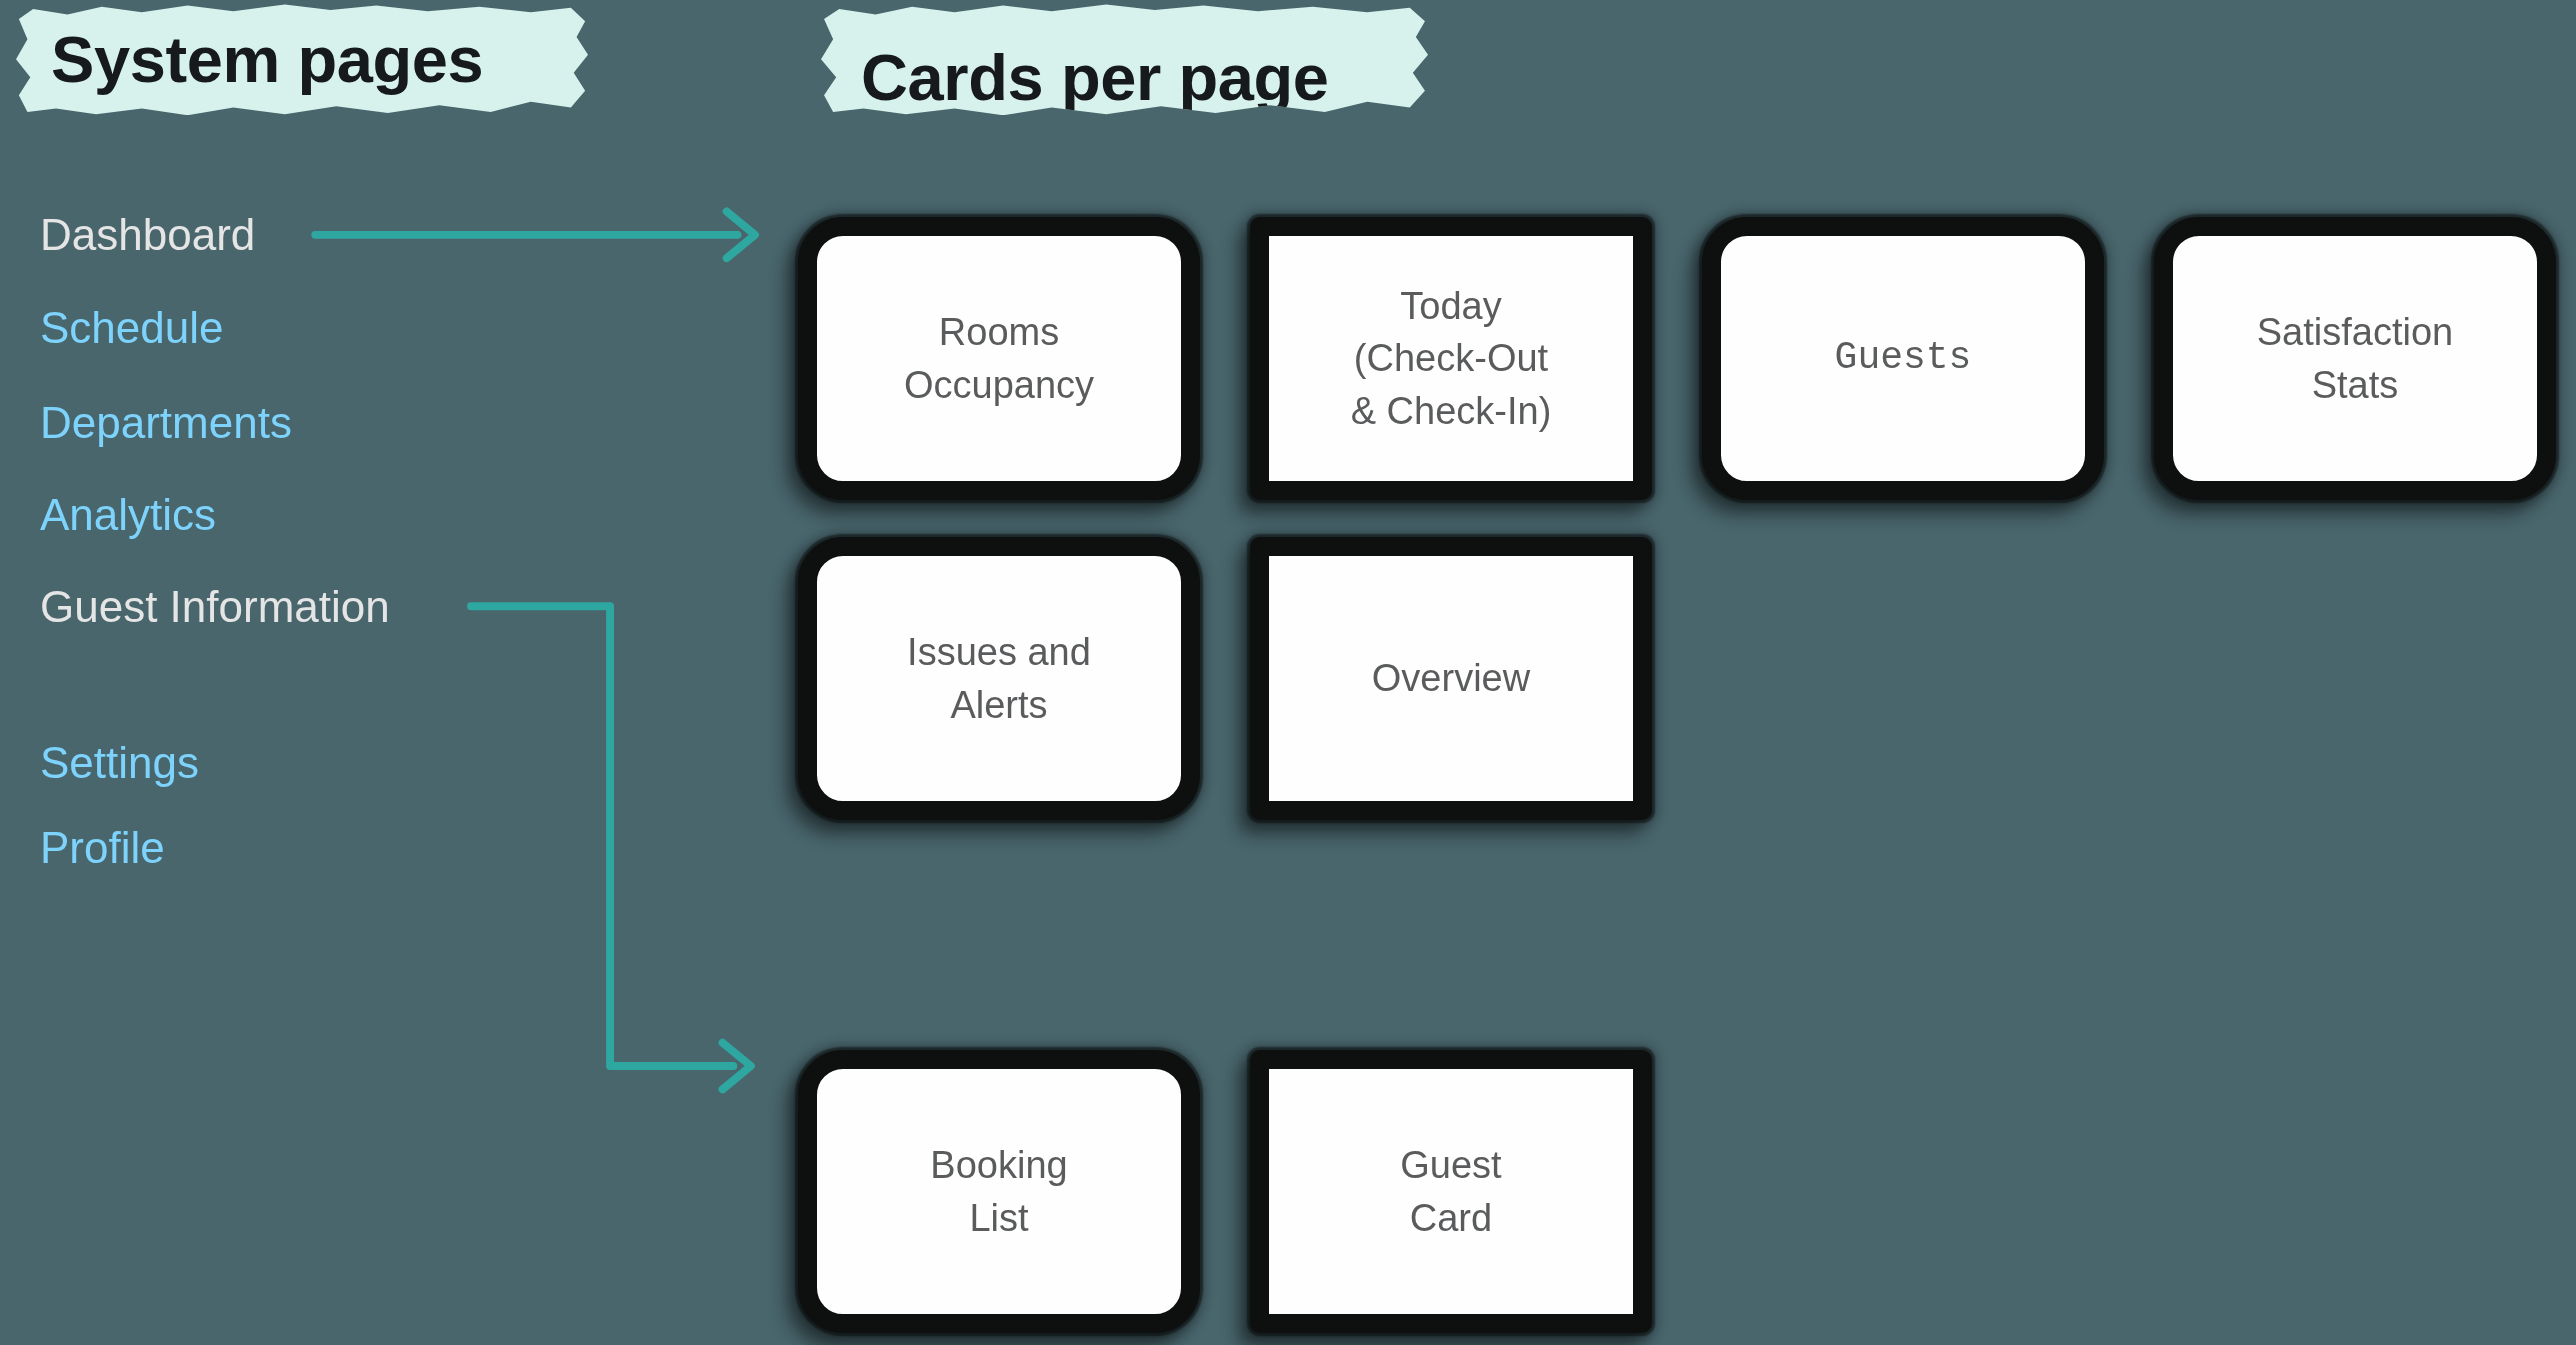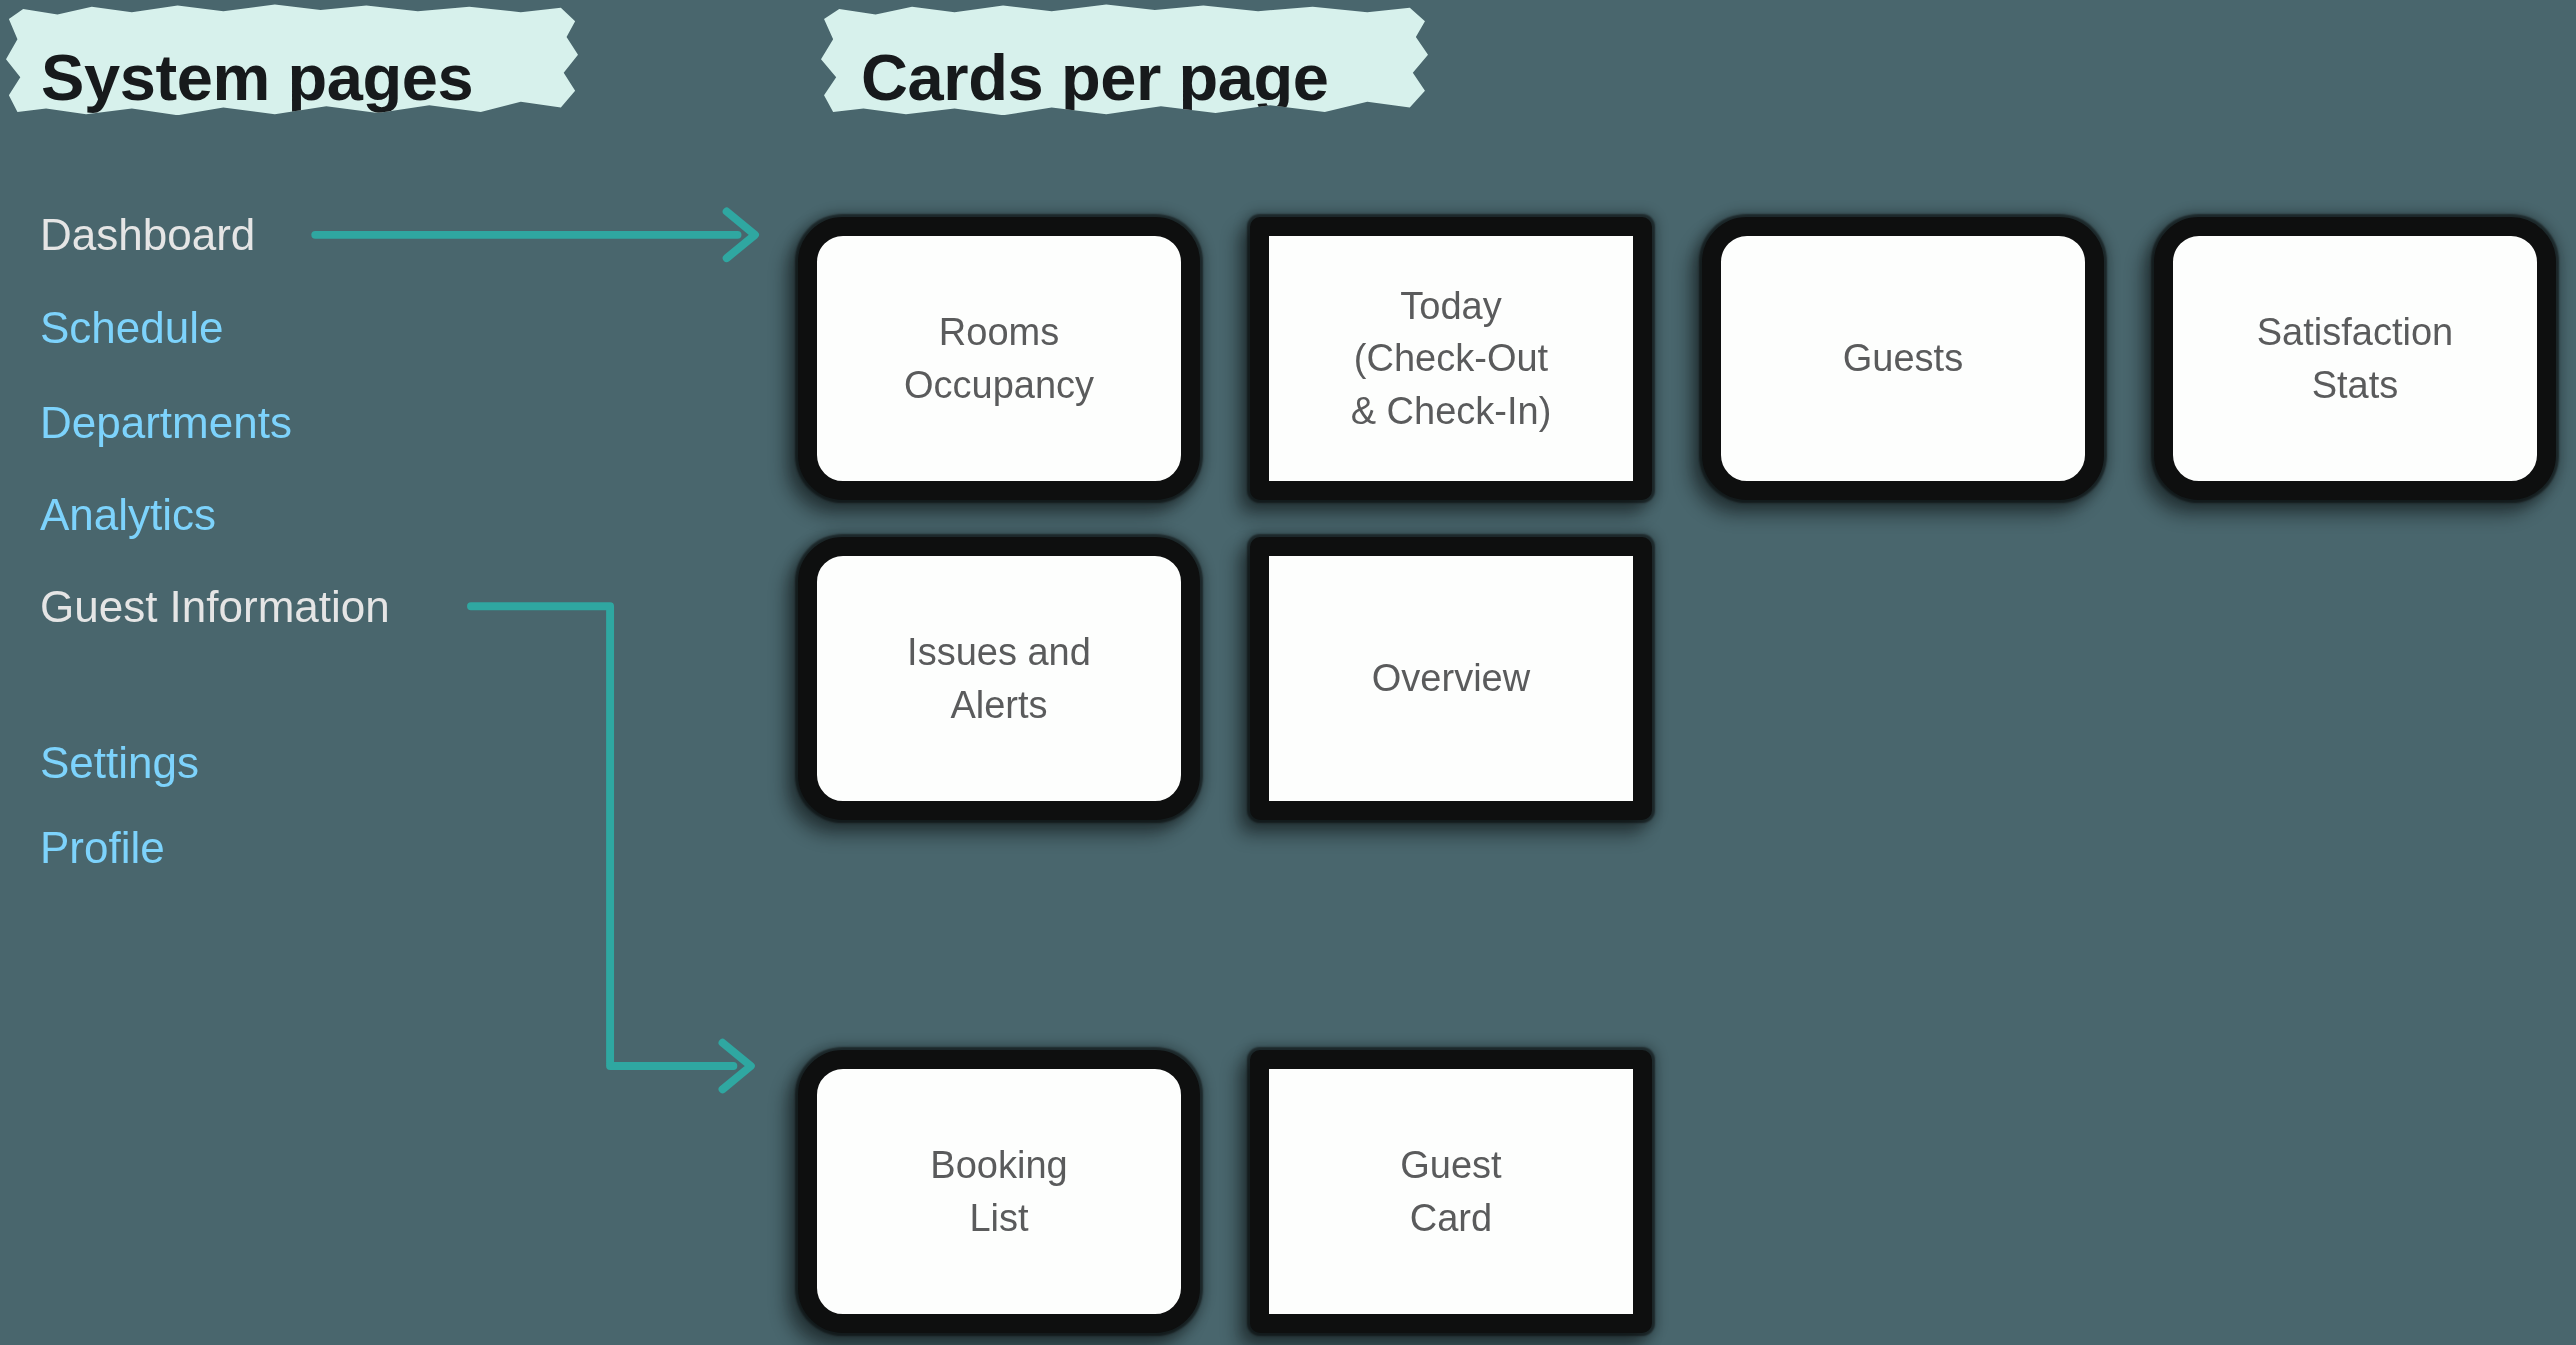--- a/index.html
+++ b/index.html
@@ -28,21 +28,21 @@
     font-weight: 700;
     letter-spacing: -0.4px;
     color: #171a1c;
     clip-path: polygon(
       0.5% 14%, 3% 5%, 9% 10%, 15% 3%, 22% 8%, 30% 2%, 38% 7%, 47% 1%,
       55% 6%, 63% 2%, 72% 7%, 81% 3%, 90% 8%, 97% 4%, 99.5% 16%, 98% 30%,
       100% 46%, 97.5% 62%, 99.5% 78%, 97% 93%, 90% 88%, 83% 97%, 74% 91%,
       65% 98%, 56% 92%, 47% 99%, 38% 93%, 30% 100%, 22% 94%, 14% 99%,
       7% 94%, 2% 97%, 0.5% 82%, 2.5% 66%, 0% 50%, 2% 32%);
   }
-  .hl-left  { left: 6px;   width: 537px; padding-left: 35px; align-items: flex-end; }
+  .hl-left  { left: 16px;   width: 537px; padding-left: 35px; }
   .hl-right { left: 821px; width: 567px; padding-left: 40px; align-items: flex-end; }
 
   
   .nav-item {
     position: absolute;
     left: 40px;
     font-size: 44px;
     font-weight: 500;
     line-height: 52px;
     white-space: nowrap;
@@ -90,21 +90,21 @@
     text-align: center;
     white-space: pre-line;
   }
 
   
   .r1 { top: 217px; }
   .r2 { top: 537px; }
   .r3 { top: 1050px; }
   .c1 { left: 798px; }
   .c2 { left: 1250px; border-radius: 10px; }
-  .c3 { left: 1702px; }
+  .c3 { left: 1702px; font-family: Liberation Mono, monospace; }
   .c4 { left: 2154px; }
 </style>
 </head>
 <body>
 
 <div class="canvas">
 
   <div class="headline hl-left">
     <span>System pages</span>
   </div>

